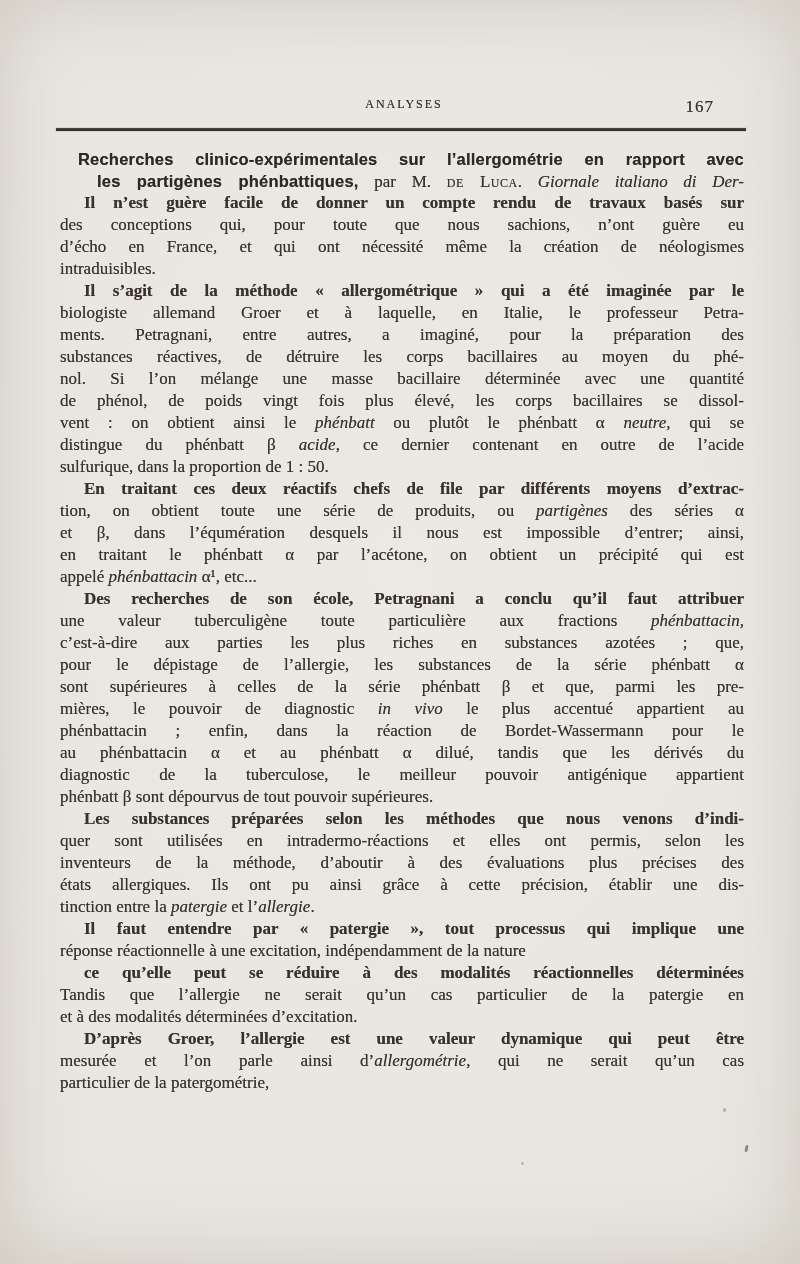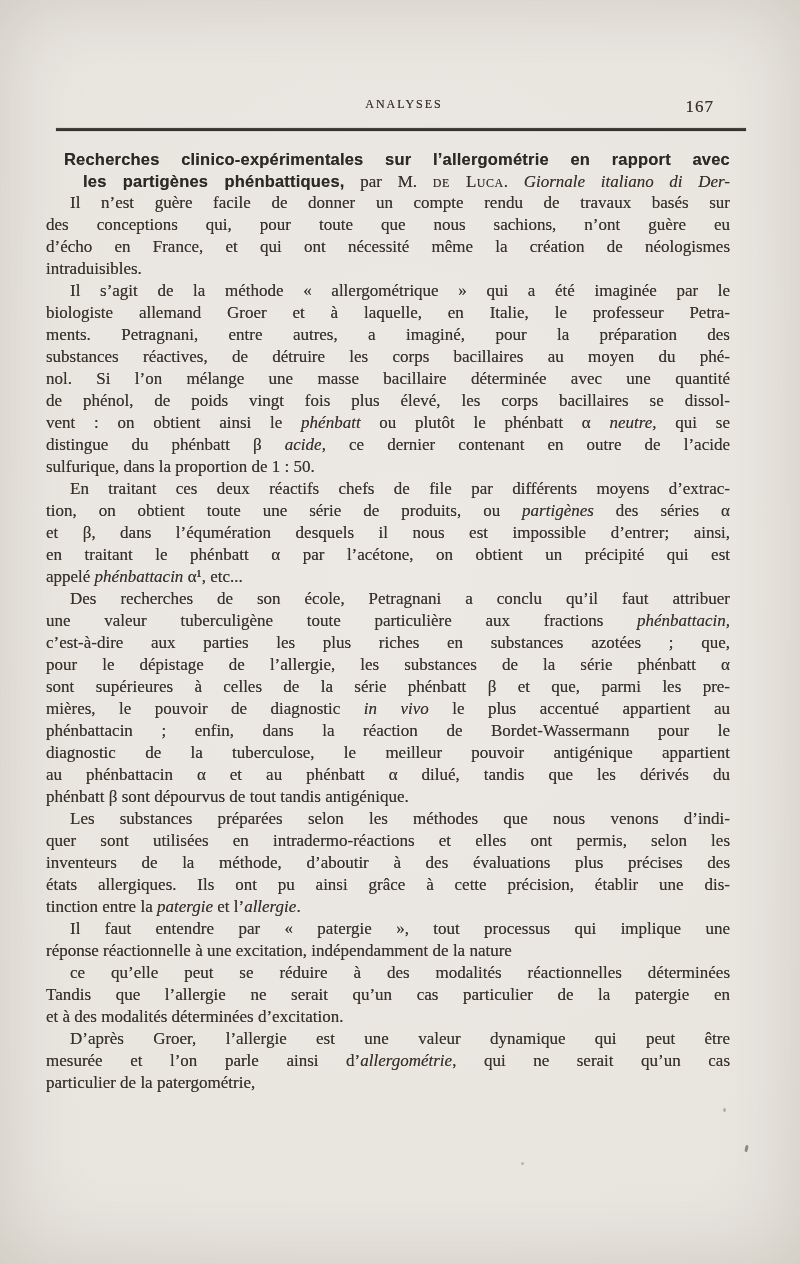--- a/index.html
+++ b/index.html
@@ -46,35 +46,35 @@
     left: 56px;
     width: 690px;
     height: 3px;
     background: linear-gradient(#4a4641, #2c2a26);
     box-shadow: 0 0 1px rgba(44,42,38,0.8);
   }
 
   .article {
     position: absolute;
     top: 148px;
-    left: 46px;
+    left: 60px;
     width: 684px;
   }
 
   .line {
     font-size: 17px;
     line-height: 22px;
     height: 22px;
     overflow: hidden;
     text-align: justify;
     text-align-last: justify;
     text-shadow: 0 0 0.6px rgba(56,50,43,0.65);
   }
   .para-body .line:last-child { text-align-last: left; }
-  .para-body .line:first-child { text-indent: 24px; }
+  .para-body .line:first-child { text-indent: 24px; font-weight: bold; }
 
   .para-ref .line:nth-child(1) { text-indent: 18px; }
   .para-ref .line:nth-child(2) { text-indent: 37px; }
   .para-ref .line:nth-child(3) { text-indent: 27px; }
   .para-ref .line:last-child { text-align-last: justify; }
 
   .seg-r { }
   .seg-i { font-style: italic; }
   .seg-sc { font-variant: small-caps; letter-spacing: 0.5px; }
   .seg-b {
@@ -147,23 +147,23 @@
         <div class="line"><span class="seg-r">appelé </span><span class="seg-i">phénbattacin</span><span class="seg-r"> α¹, etc...</span></div>
       </div>
       <div class="para para-body">
         <div class="line"><span class="seg-r">Des recherches de son école, Petragnani a conclu qu’il faut attribuer</span></div>
         <div class="line"><span class="seg-r">une valeur tuberculigène toute particulière aux fractions </span><span class="seg-i">phénbattacin,</span></div>
         <div class="line"><span class="seg-r">c’est-à-dire aux parties les plus riches en substances azotées ; que,</span></div>
         <div class="line"><span class="seg-r">pour le dépistage de l’allergie, les substances de la série phénbatt α</span></div>
         <div class="line"><span class="seg-r">sont supérieures à celles de la série phénbatt β et que, parmi les pre-</span></div>
         <div class="line"><span class="seg-r">mières, le pouvoir de diagnostic </span><span class="seg-i">in vivo</span><span class="seg-r"> le plus accentué appartient au</span></div>
         <div class="line"><span class="seg-r">phénbattacin ; enfin, dans la réaction de Bordet-Wassermann pour le</span></div>
+        <div class="line"><span class="seg-r">au phénbattacin α et au phénbatt α dilué, tandis que les dérivés du</span></div>
         <div class="line"><span class="seg-r">diagnostic de la tuberculose, le meilleur pouvoir antigénique appartient</span></div>
-        <div class="line"><span class="seg-r">au phénbattacin α et au phénbatt α dilué, tandis que les dérivés du</span></div>
-        <div class="line"><span class="seg-r">phénbatt β sont dépourvus de tout tandis antigénique.</span></div>
+        <div class="line"><span class="seg-r">phénbatt β sont dépourvus de tout pouvoir supérieures.</span></div>
       </div>
       <div class="para para-body">
         <div class="line"><span class="seg-r">Les substances préparées selon les méthodes que nous venons d’indi-</span></div>
         <div class="line"><span class="seg-r">quer sont utilisées en intradermo-réactions et elles ont permis, selon les</span></div>
         <div class="line"><span class="seg-r">inventeurs de la méthode, d’aboutir à des évaluations plus précises des</span></div>
         <div class="line"><span class="seg-r">états allergiques. Ils ont pu ainsi grâce à cette précision, établir une dis-</span></div>
         <div class="line"><span class="seg-r">tinction entre la </span><span class="seg-i">patergie</span><span class="seg-r"> et l’</span><span class="seg-i">allergie</span><span class="seg-r">.</span></div>
       </div>
       <div class="para para-body">
         <div class="line"><span class="seg-r">Il faut entendre par « patergie », tout processus qui implique une</span></div>

